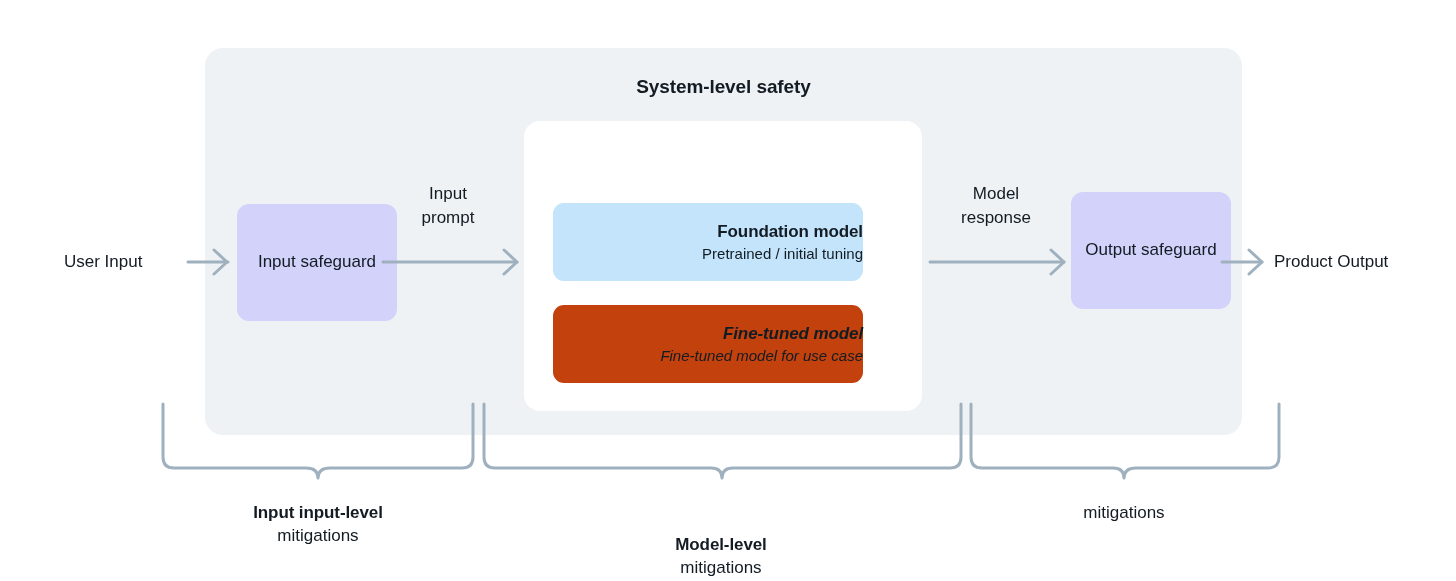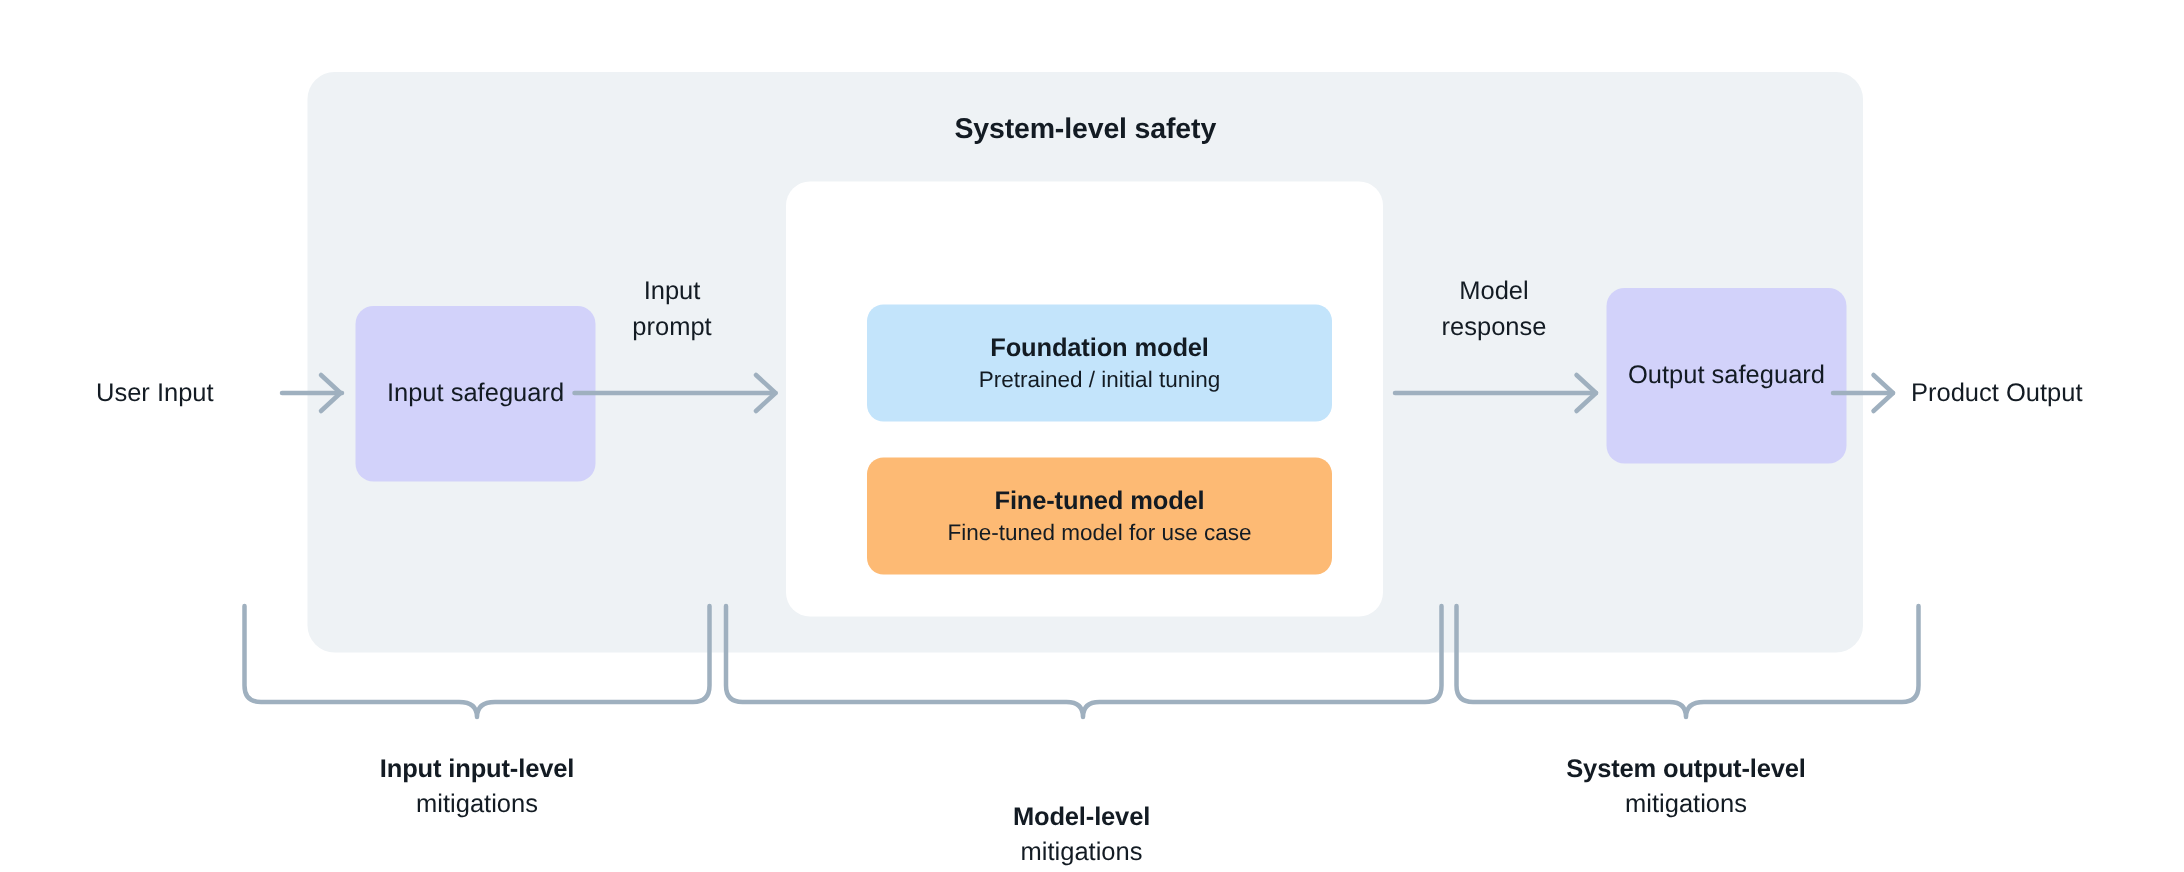--- a/index.html
+++ b/index.html
@@ -59,39 +59,40 @@
     width: 398px;
     text-align: center;
     font-size: 19px;
     font-weight: 700;
     letter-spacing: -0.1px;
     color: #131b23;
   }
 
   .inner-box {
     position: absolute;
-    left: 578px;
+    left: 553px;
     width: 310px;
     border-radius: 11px;
     display: flex;
     flex-direction: column;
-    align-items: center;
+    align-items: flex-end;
     justify-content: center;
     text-align: center;
     line-height: 1.28;
   }
   .inner-box.foundation {
     top: 203px;
     height: 78px;
     background: #c3e4fb;
   }
   .inner-box.finetuned {
     top: 305px;
     height: 78px;
-    background: #fdba74;
+    background: #c2410c;
+    font-style: italic;
   }
   .inner-box .bx-title {
     font-size: 17px;
     font-weight: 700;
     letter-spacing: -0.1px;
     color: #131b23;
   }
   .inner-box .bx-sub {
     font-size: 15px;
     font-weight: 400;
@@ -255,17 +256,16 @@
     <div class="mt-title">Input input-level</div>
     <div class="mt-sub">mitigations</div>
   </div>
 
   <div class="mitigation-caption m-model">
     <div class="mt-title">Model-level</div>
     <div class="mt-sub">mitigations</div>
   </div>
 
   <div class="mitigation-caption m-output">
-    <div class="mt-title">System output-level</div>
     <div class="mt-sub">mitigations</div>
   </div>
 
 </div>
 
 </body></html>

